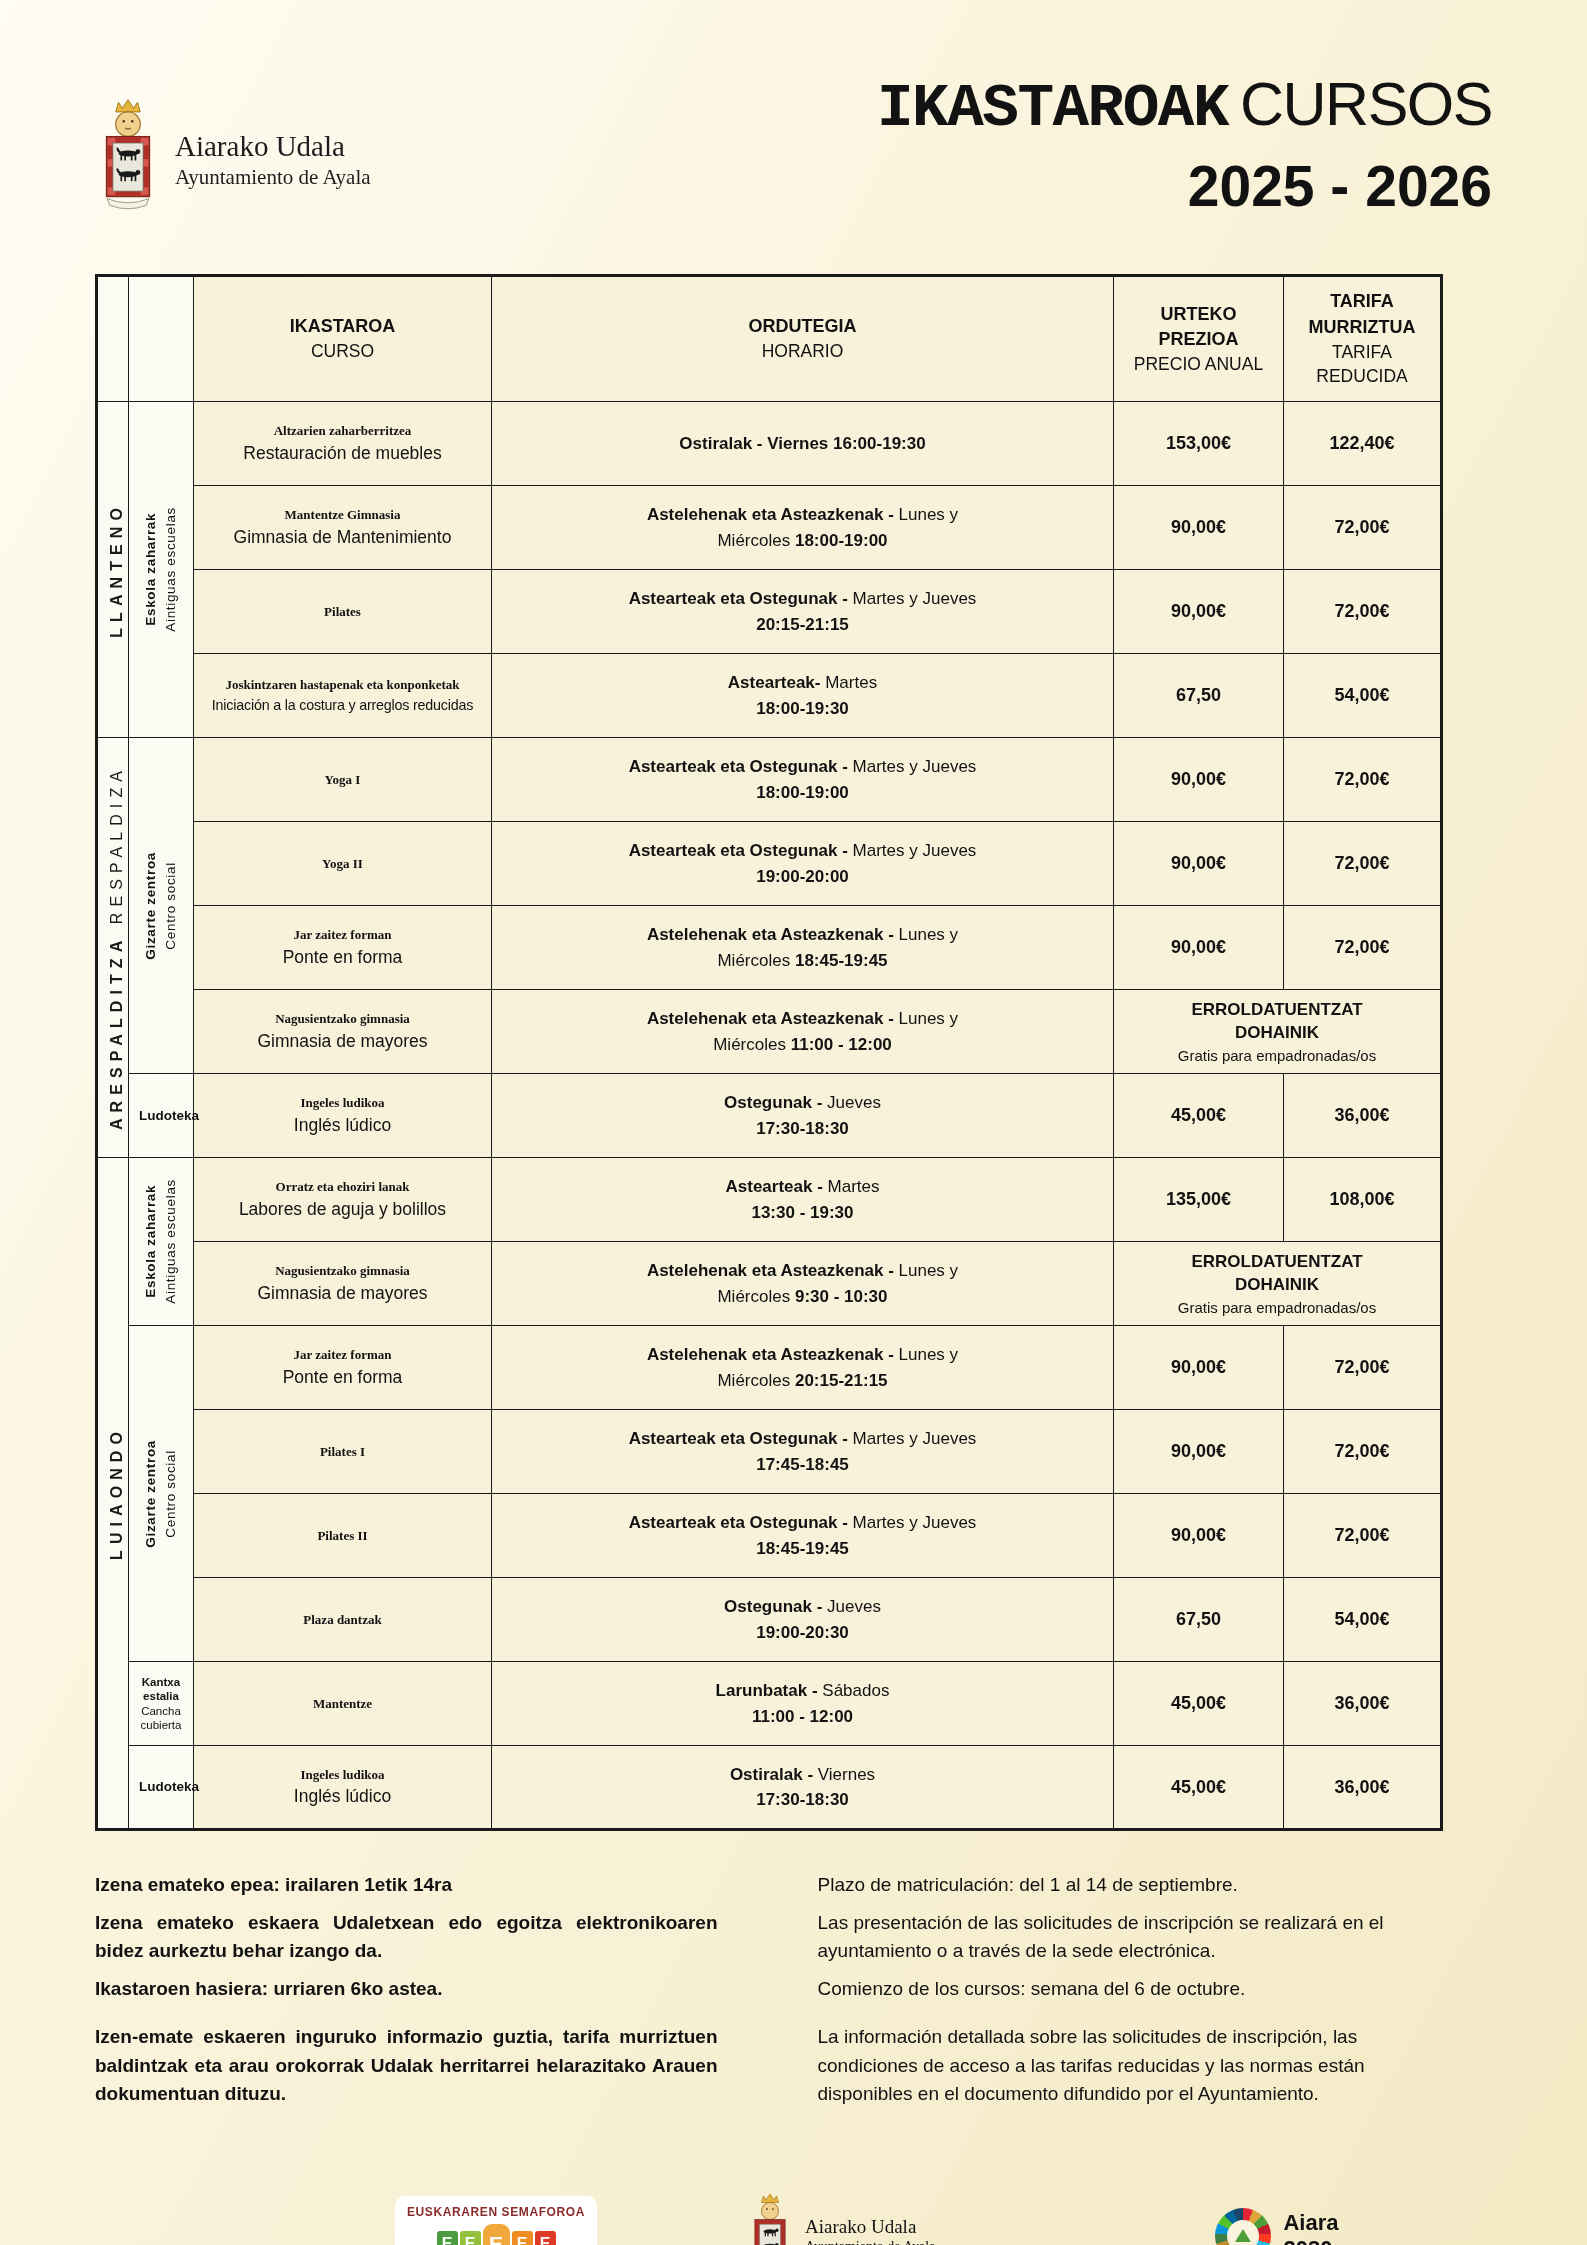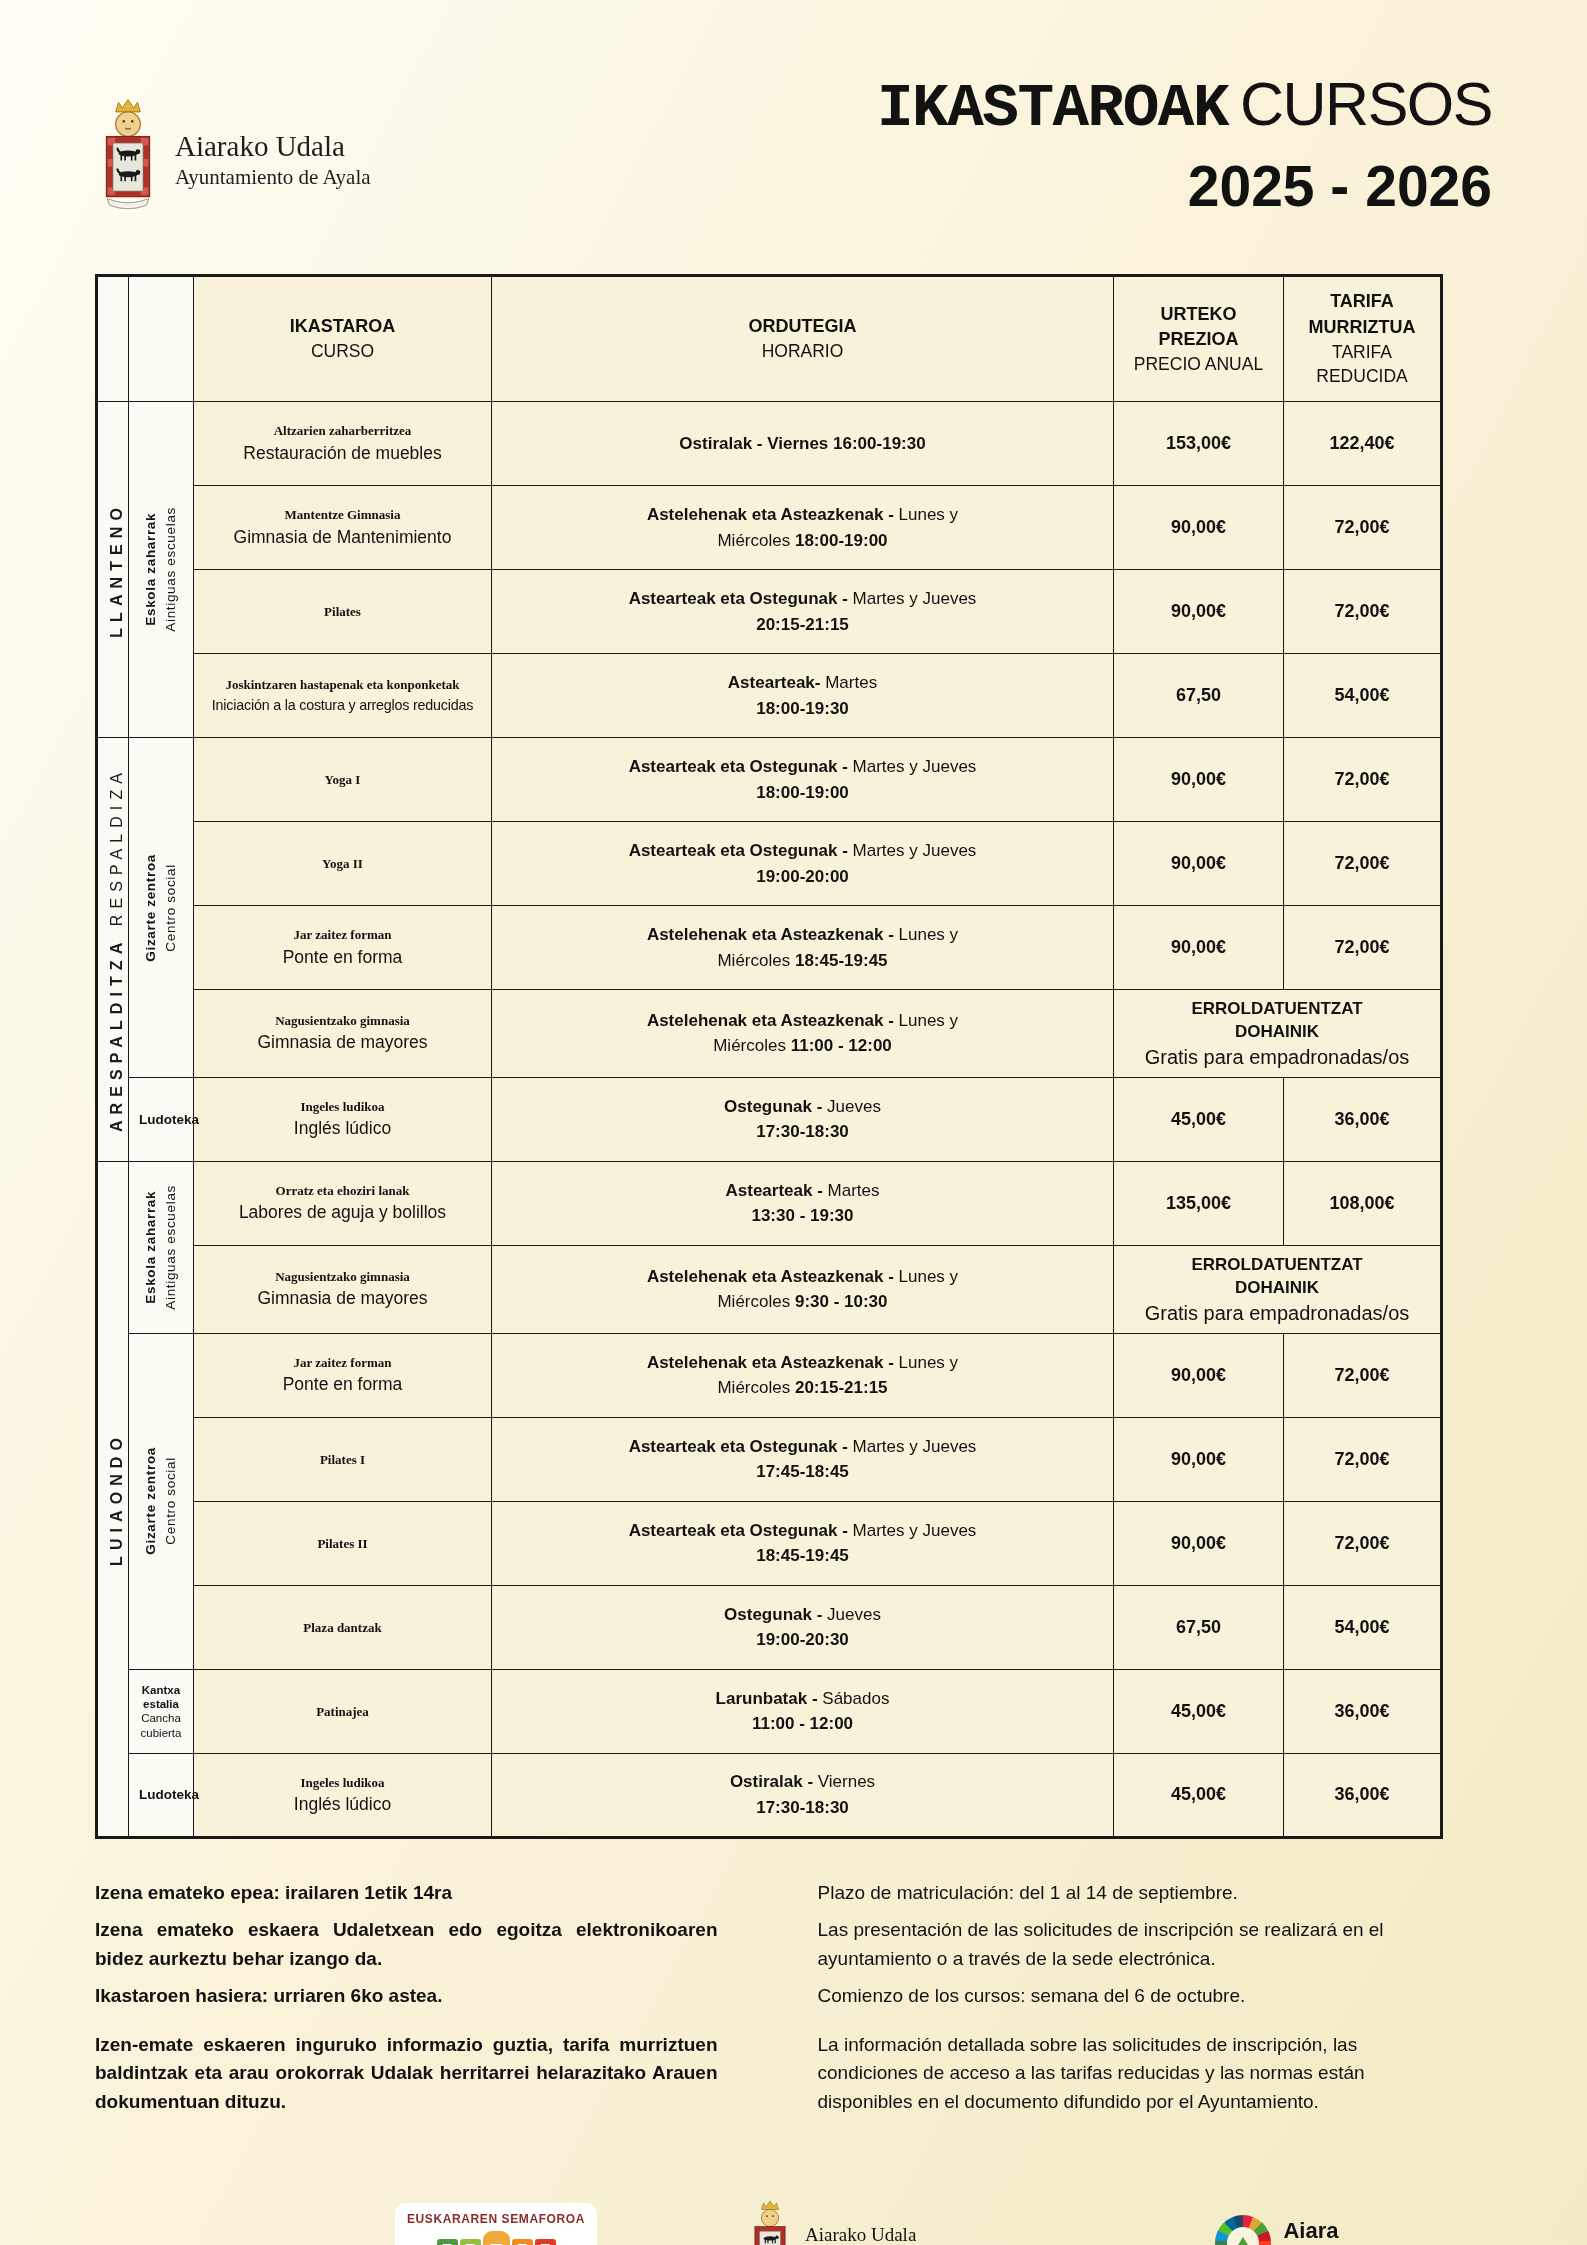--- a/index.html
+++ b/index.html
@@ -45,21 +45,21 @@
   .hgroup .b{font-weight:700;}
   .hgroup.small{font-size:11.5px;line-height:1.25;}
   .course-eu{font-weight:700;font-size:13px;line-height:1.32;font-family:Liberation Serif, serif;}
   .course-es{font-weight:400;font-size:17.5px;line-height:1.32;margin-top:2px;}
   .course-es.long{font-size:14.3px;letter-spacing:-0.2px;}
   .sched-line{font-size:17px;line-height:1.5;}
   .sched-line .b{font-weight:700;}
   .sched-line .reg{font-weight:400;}
   .price-cell{font-weight:700;font-size:18px;}
   .free-eu{font-weight:700;font-size:17px;line-height:1.35;}
-  .free-es{font-weight:400;font-size:20px;margin-top:2px;}
+  .free-es{font-weight:400;font-size:15px;margin-top:2px;}
 
   
   .notes{display:flex;gap:100px;margin-top:40px;width:1345px;}
   .notes-col{flex:1;font-size:19px;line-height:1.5;}
   .notes-col.left p{font-weight:700;}
   .notes-col p{margin:0 0 9px 0;}
   .notes-col p.justify{text-align:justify;}
   .notes-col p.gap-top{margin-top:20px;}
 
   
@@ -371,21 +371,21 @@
           <td class="cell-cream price-cell">54,00€</td>
         </tr>
         <tr>
           <td class="cell-white" rowspan="1">
             <div class="hgroup small">
               <div class="b">Kantxa estalia</div>
               <div class="reg">Cancha cubierta</div>
             </div>
           </td>
           <td class="cell-cream">
-            <div class="course-eu">Patinajea</div>
+            <div class="course-eu">Mantentze</div>
           </td>
           <td class="cell-cream">
             <div class="sched-line"><span class="b">Larunbatak -</span><span class="reg"> Sábados</span></div>
             <div class="sched-line"><span class="b">11:00 - 12:00</span></div>
           </td>
           <td class="cell-cream price-cell">45,00€</td>
           <td class="cell-cream price-cell">36,00€</td>
         </tr>
         <tr>
           <td class="cell-white" rowspan="1">

